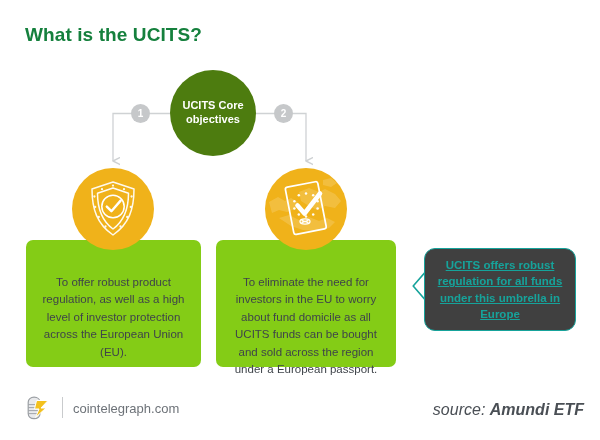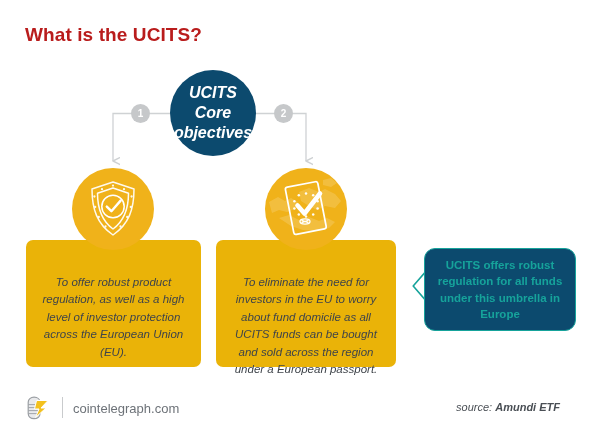--- a/index.html
+++ b/index.html
@@ -21,21 +21,21 @@
     box-sizing: border-box;
   }
 
   
   .title {
     position: absolute;
     left: 25px;
     top: 24px;
     font-size: 19px;
     font-weight: bold;
-    color: #b91c1c;
+    color: #15803d;
     letter-spacing: 0.1px;
   }
 
   
   .connectors {
     position: absolute;
     left: 0;
     top: 0;
     width: 600px;
     height: 440px;
@@ -61,46 +61,44 @@
   .badge-2 { left: 274px; top: 104px; }
 
   
   .core-circle {
     position: absolute;
     left: 170px;
     top: 70px;
     width: 86px;
     height: 86px;
     border-radius: 50%;
-    background: #0c4a6e;
+    background: #4d7c0f;
     color: #ffffff;
     display: flex;
     align-items: center;
     justify-content: center;
     text-align: center;
-    font-size: 16px;
+    font-size: 11px;
     font-weight: bold;
     line-height: 1.25;
     padding: 0 9px;
     box-sizing: border-box;
-    font-style: italic;
   }
 
   
   .card {
     position: absolute;
-    background: #eab308;
+    background: #84cc16;
     border-radius: 7px;
     box-sizing: border-box;
     padding: 34px 14px 14px 14px;
     text-align: center;
     font-size: 11.5px;
     line-height: 1.52;
     color: #3f444a;
-    font-style: italic;
   }
   .card-left {
     left: 26px;
     top: 240px;
     width: 175px;
     height: 127px;
   }
   .card-right {
     left: 216px;
     top: 240px;
@@ -128,31 +126,32 @@
 
   
   .callout {
     position: absolute;
     left: 424px;
     top: 248px;
     width: 152px;
     height: 83px;
     border: 1.6px solid #16a39b;
     border-radius: 11px;
-    background: #0c4a6e;
+    background: #404040;
     color: #16a39b;
     font-size: 11.5px;
     font-weight: bold;
     line-height: 1.42;
     text-align: center;
     display: flex;
     align-items: center;
     justify-content: center;
     padding: 0 10px;
     box-sizing: border-box;
+    text-decoration: underline;
   }
   .callout-tail {
     position: absolute;
     left: 412px;
     top: 271px;
     width: 14px;
     height: 30px;
   }
 
   
@@ -173,23 +172,23 @@
   }
   .footer-site {
     position: absolute;
     left: 73px;
     top: 401px;
     font-size: 13px;
     color: #6d7278;
   }
   .footer-source {
     position: absolute;
-    right: 40px;
+    right: 16px;
     top: 401px;
-    font-size: 11px;
+    font-size: 16px;
     font-style: italic;
     color: #4a4f55;
     white-space: nowrap;
   }
   .footer-source b {
     font-weight: bold;
     font-style: italic;
   }
 </style>
 </head>

